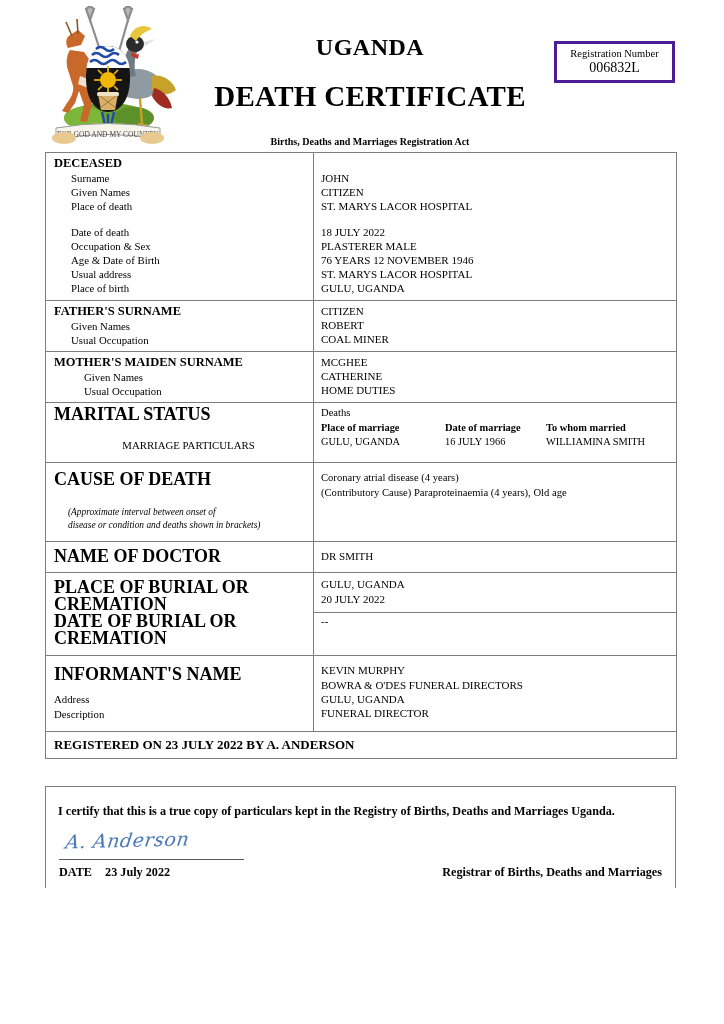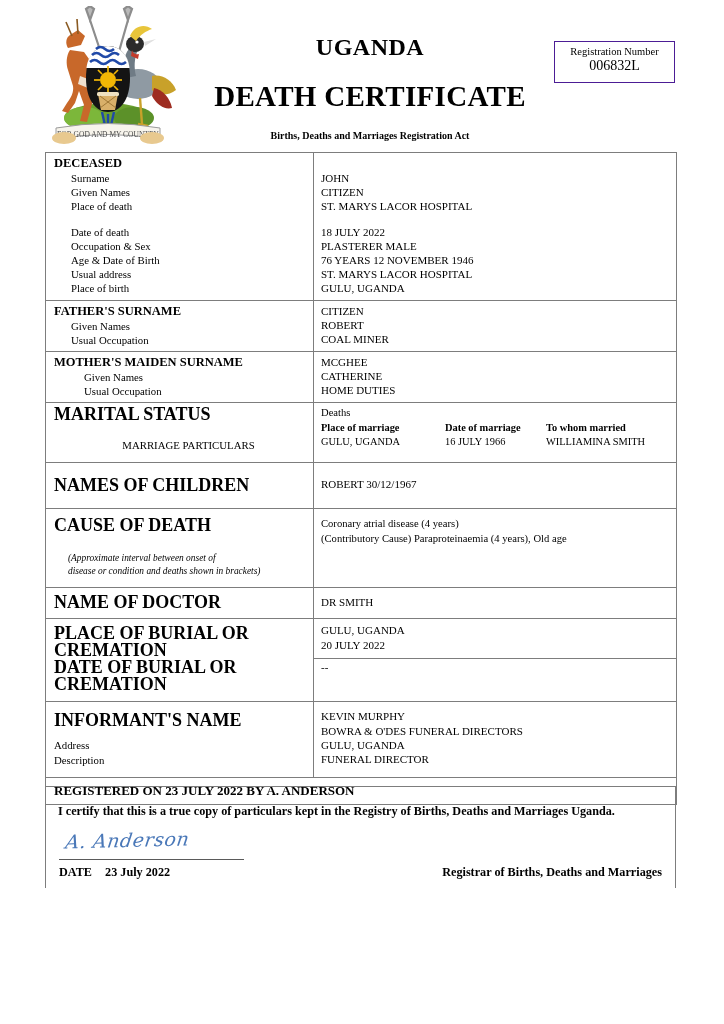--- a/index.html
+++ b/index.html
@@ -42,27 +42,27 @@
   .title-main {
     font-size: 29px;
     font-weight: bold;
     letter-spacing: 0.3px;
     margin-top: 21px;
     line-height: 1.1;
   }
   .title-act {
     font-size: 10px;
     font-weight: bold;
-    margin-top: 17px;
+    margin-top: 23px;
   }
   .regbox {
     position: absolute;
     left: 554px; top: 41px;
     width: 121px; height: 42px;
-    border: 1px solid #4c1d95;
+    border: 3px solid #4c1d95;
     text-align: center;
     box-sizing: border-box;
   }
   .regbox-label {
     font-size: 10.5px;
     margin-top: 4px;
   }
   .regbox-value {
     font-size: 14px;
     margin-top: 1px;
@@ -391,32 +391,20 @@
             <td>GULU, UGANDA</td>
             <td>16 JULY 1966</td>
             <td>WILLIAMINA SMITH</td>
           </tr>
         </tbody>
             </table>
       </div>
     </td>
   </tr>
 
-  <tr>
-    <td>
-      <div class="lcell" style="padding-top:14px; padding-bottom:14px">
-        <div class="sec-title-lg">NAMES OF CHILDREN</div>
-      </div>
-    </td>
-    <td>
-      <div class="rcell" style="padding-top:14px">
-        <div class="val">ROBERT 30/12/1967</div>
-      </div>
-    </td>
-  </tr>
 
   <tr>
     <td>
       <div class="lcell" style="padding-top:8px; padding-bottom:10px">
         <div class="sec-title-lg">CAUSE OF DEATH</div>
         <div class="note-italic" style="margin-top:18px">(Approximate interval between onset of</div>
         <div class="note-italic">disease or condition and deaths shown in brackets)</div>
       </div>
     </td>
     <td>

